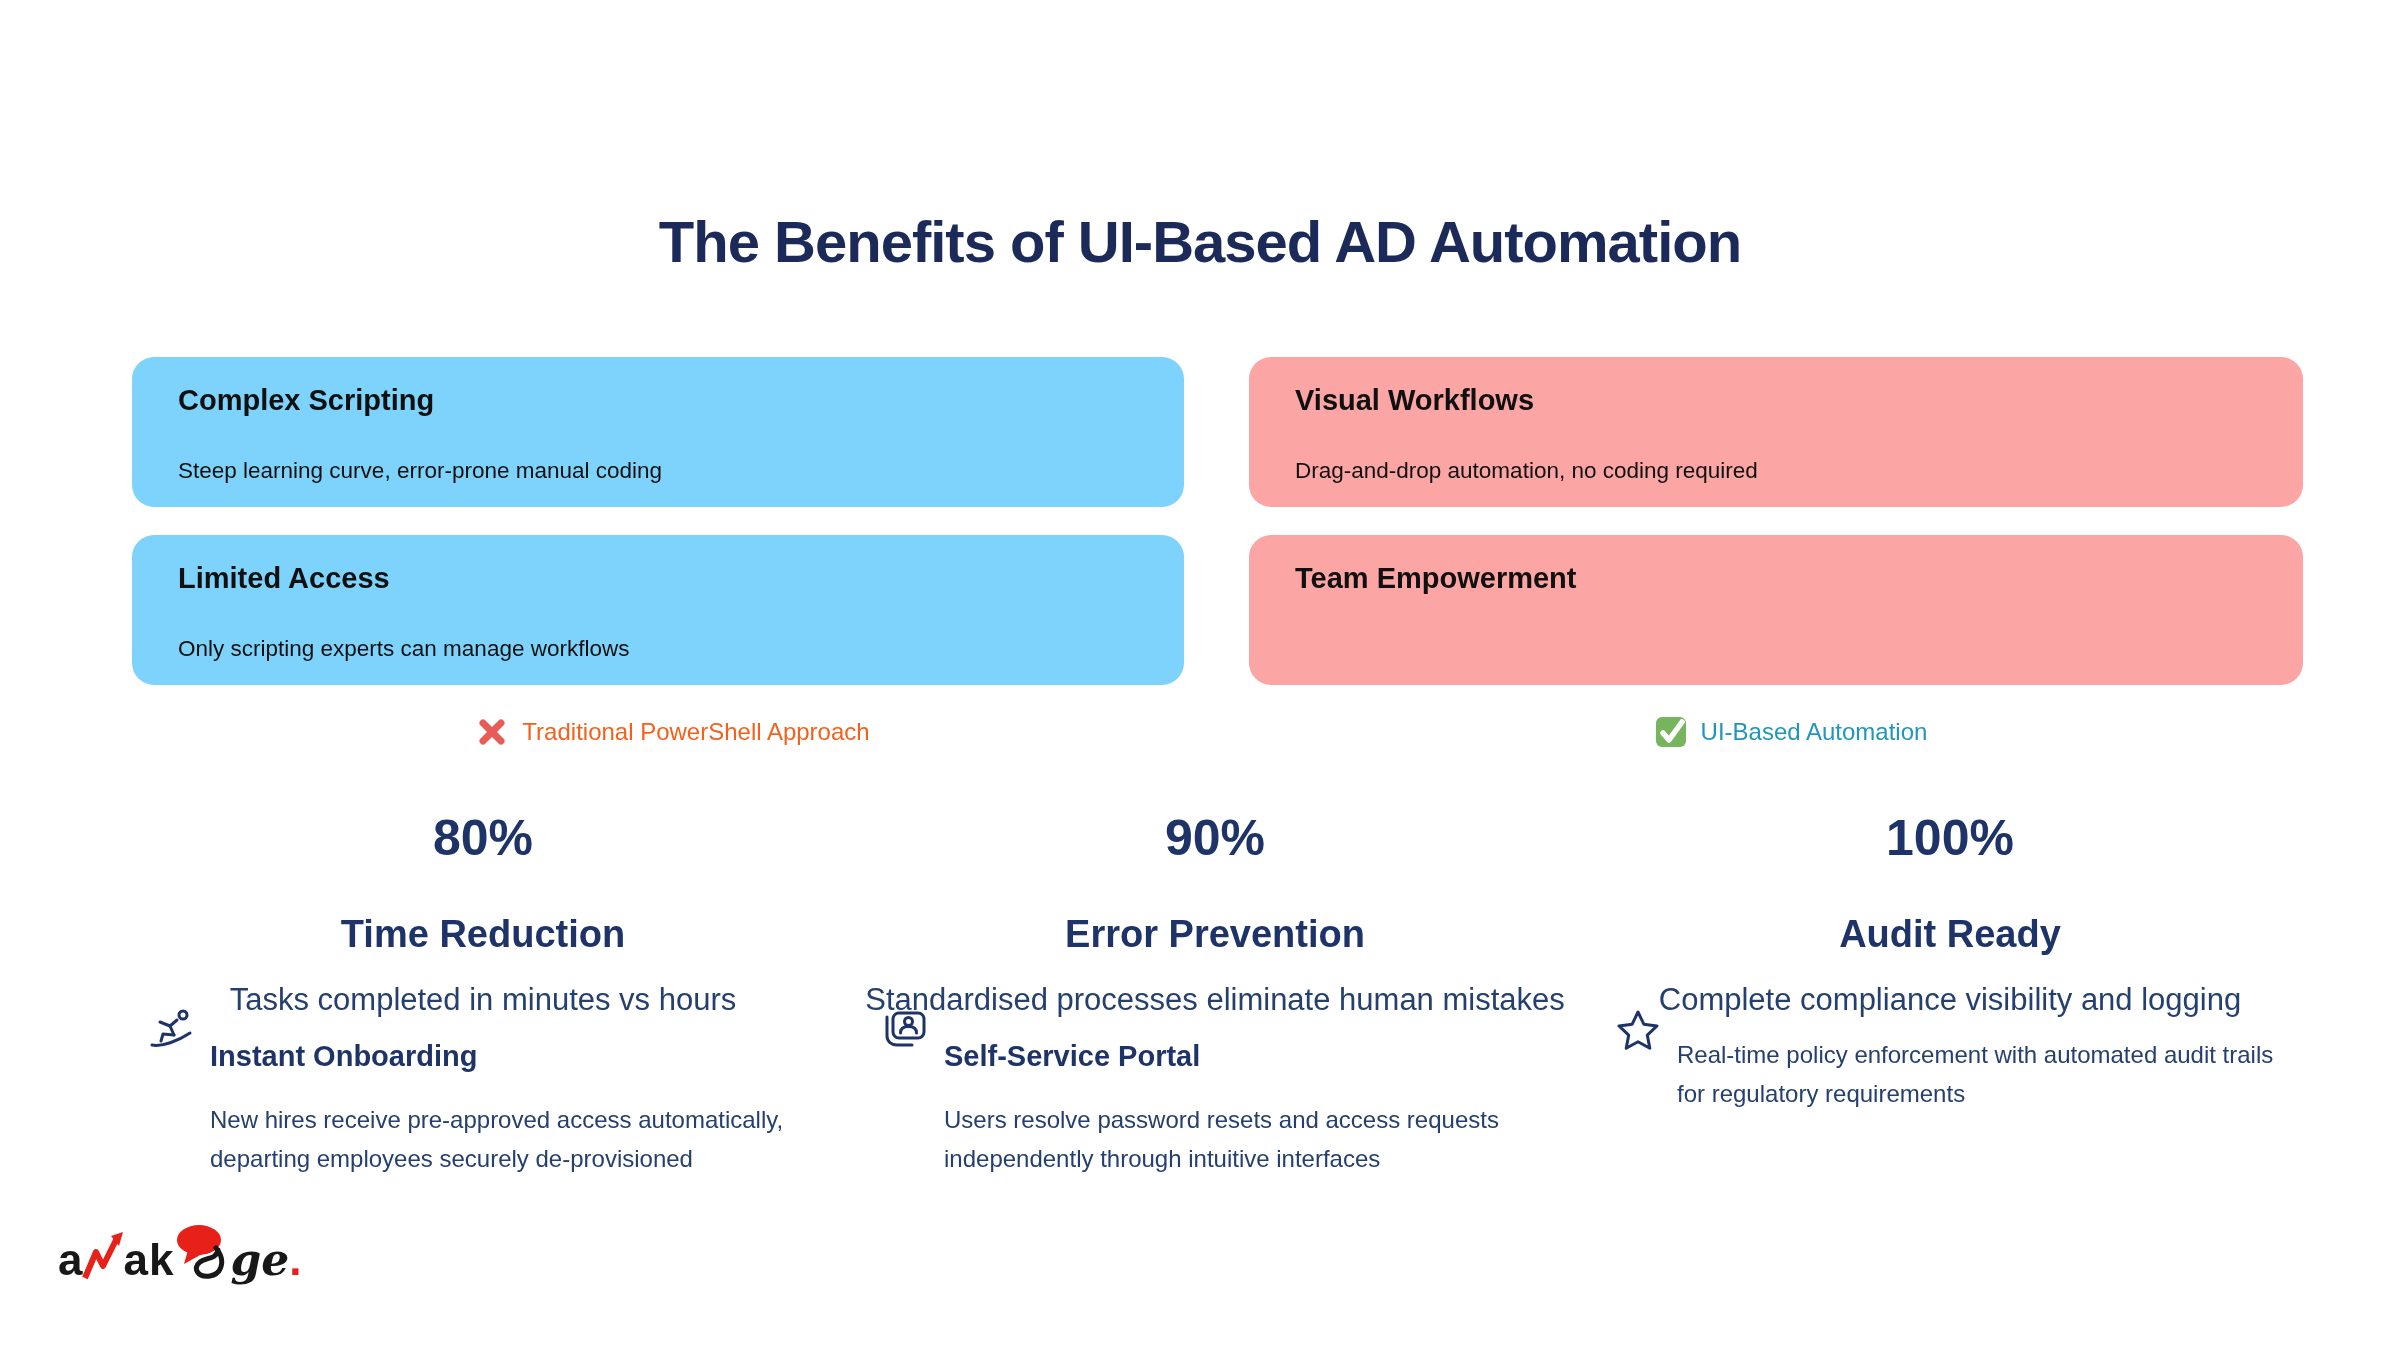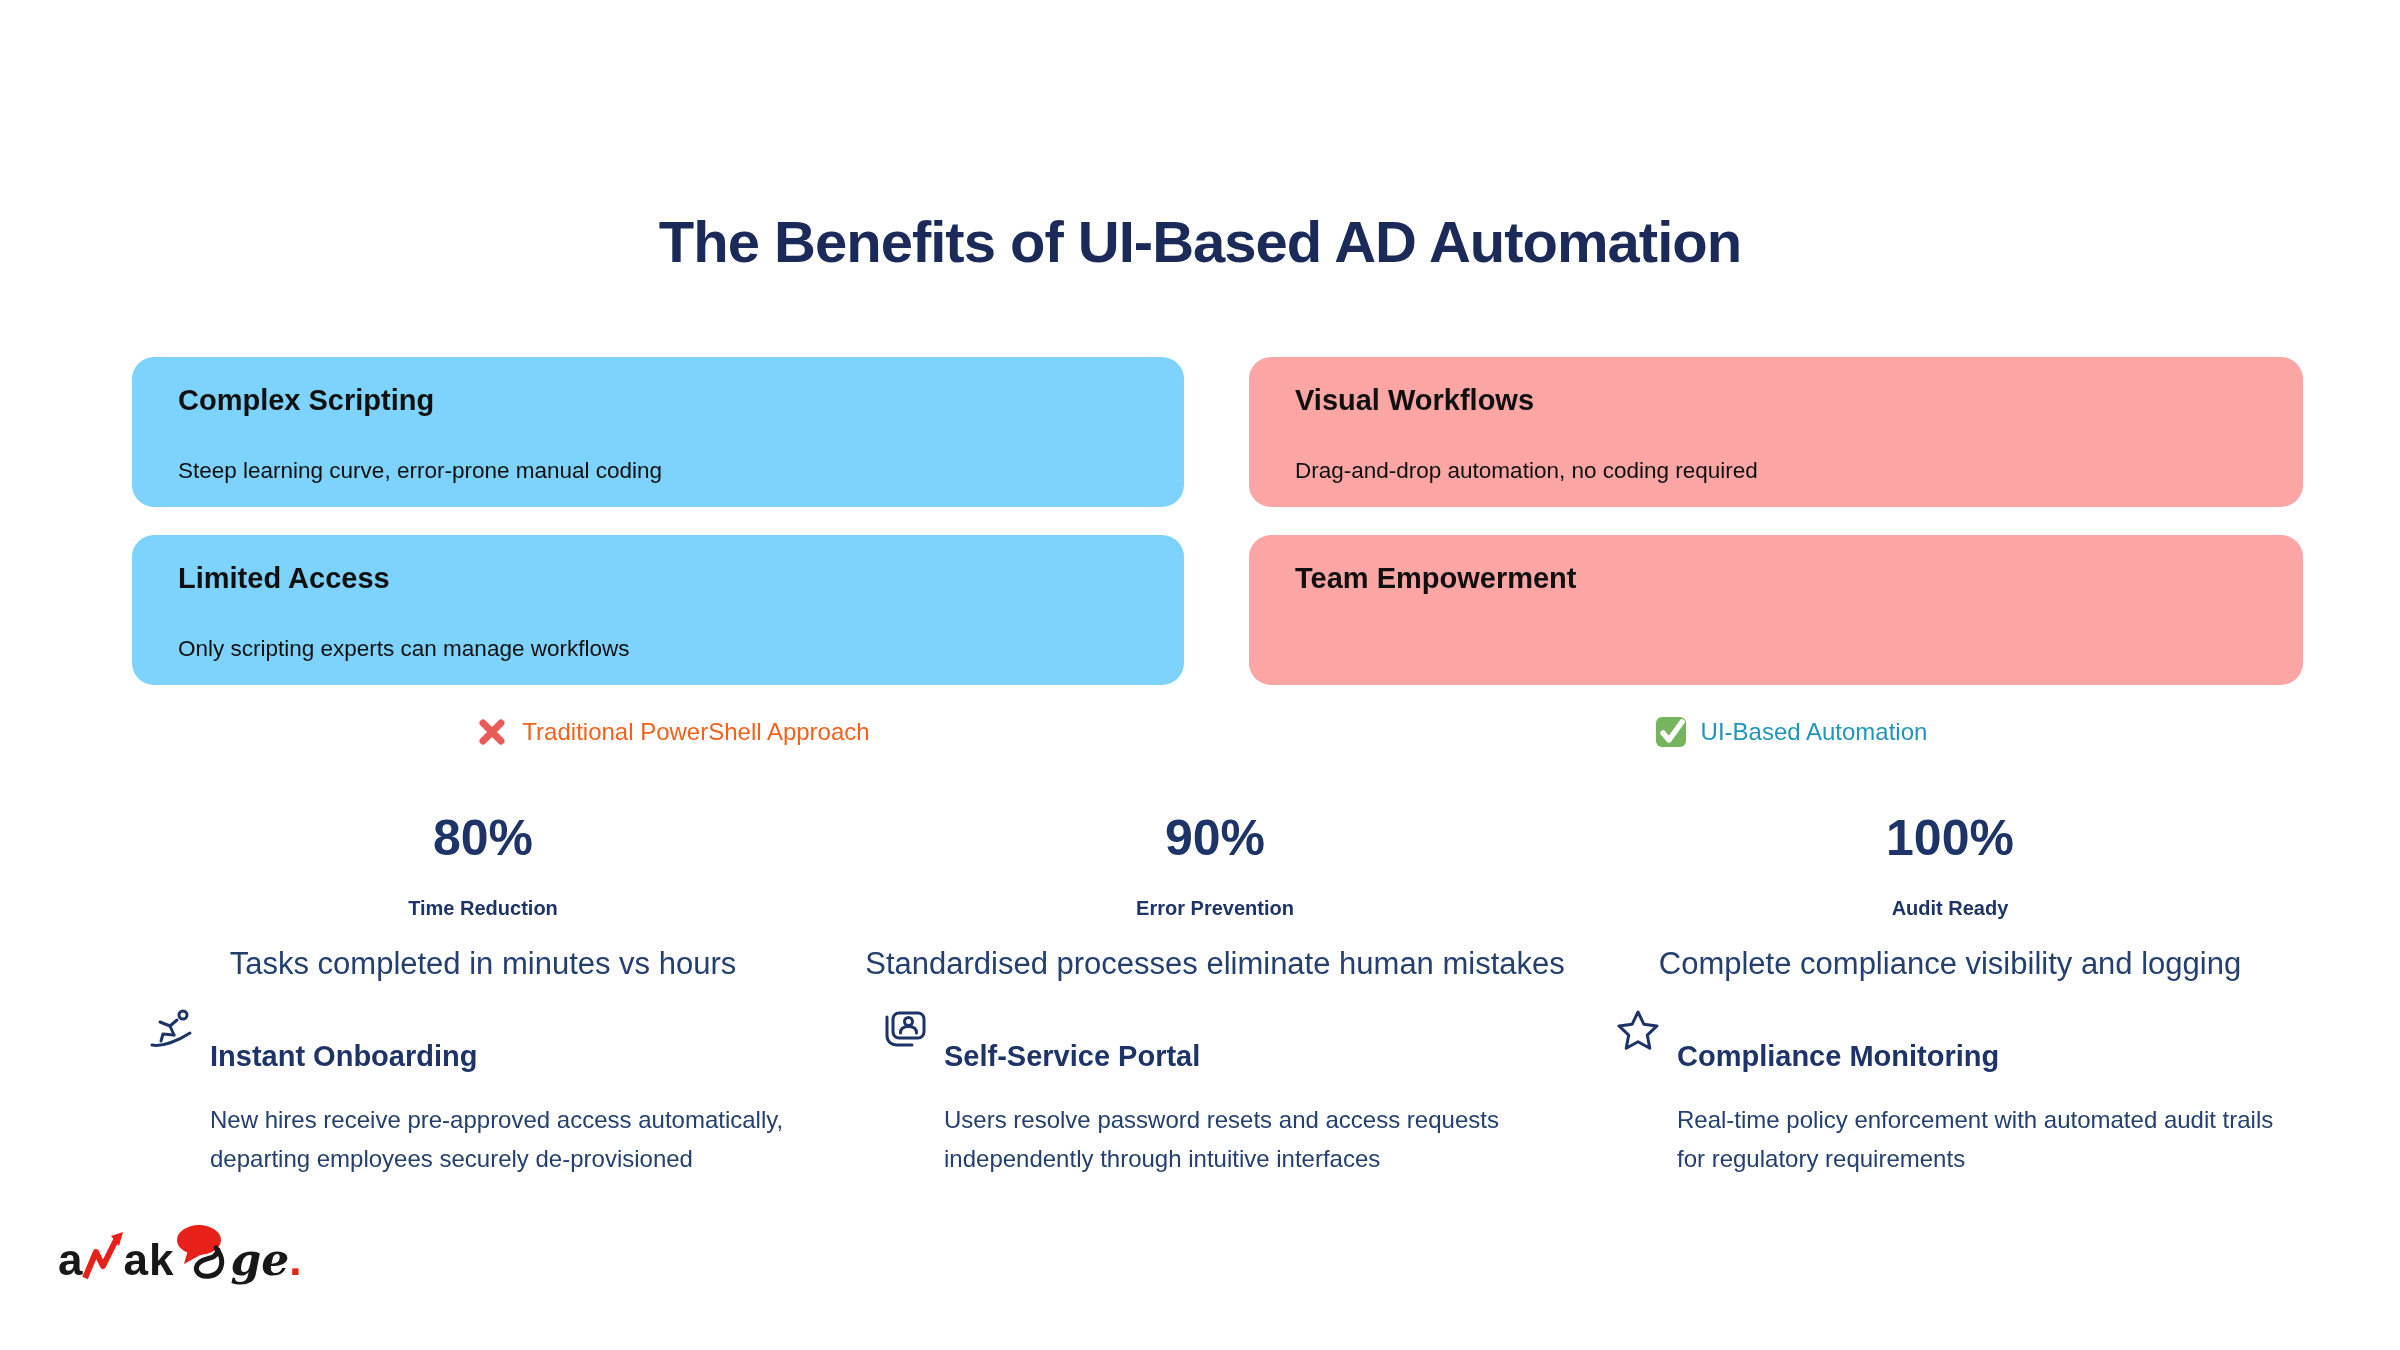--- a/index.html
+++ b/index.html
@@ -31,21 +31,21 @@
   }
   .caption{display:flex;align-items:center;justify-content:center;gap:14px;height:48px;}
   .caption-text{font-size:24px;font-weight:500;}
   .caption-text.negative{color:#f2621d;}
   .caption-text.positive{color:#1f96ba;}
   .cap-icon{width:32px;height:32px;flex:0 0 auto;}
   
   .stat{position:absolute;top:808px;width:700px;text-align:center;}
   .stat.s0{left:133px;} .stat.s1{left:865px;} .stat.s2{left:1600px;}
   .stat-value{font-size:50px;font-weight:700;color:#1e3468;line-height:60px;}
-  .stat-label{margin-top:29px;font-size:20px;font-weight:700;color:#1e3468;}
+  .stat-label{margin-top:45px;font-size:38px;font-weight:700;color:#1e3468;}
   .stat-desc{margin-top:26px;font-size:31px;color:#25406f;}
   
   .feature{position:absolute;top:1008px;}
   .feature.f0{left:148px;width:690px;}
   .feature.f1{left:882px;width:680px;}
   .feature.f2{left:1615px;width:680px;}
   .feature-icon{position:absolute;left:0;top:0;width:46px;height:46px;}
   .feature-title{margin-left:62px;font-size:29px;font-weight:700;color:#1e3468;margin-top:32px;}
   .feature-desc{margin-left:62px;margin-top:27px;font-size:24px;line-height:39px;color:#25406f;max-width:628px;}
   
@@ -146,21 +146,20 @@
       </g>
     </svg>
     <div class="feature-title">Self-Service Portal</div>
     <div class="feature-desc">Users resolve password resets and access requests independently through intuitive interfaces</div>
   </div>
 
   <div class="feature f2">
     <svg class="feature-icon" viewBox="0 0 46 46">
       <path d="M23 4 L28.8 16.2 L42 17.9 L32.3 27.1 L34.8 40.3 L23 33.8 L11.2 40.3 L13.7 27.1 L4 17.9 L17.2 16.2 Z" stroke="#1e3468" stroke-width="3" stroke-linejoin="round" fill="none"></path>
     </svg>
-    <div class="feature-title">Compliance Monitoring</div>
     <div class="feature-desc">Real-time policy enforcement with automated audit trails for regulatory requirements</div>
   </div>
 
   <div class="logo">
     <span class="logo-letter">a</span>
     <svg class="logo-zigzag" viewBox="0 0 44 52">
       <path d="M4 48 L15 22 L22 36 L36 8" stroke="#e8201a" stroke-width="6" fill="none" stroke-linejoin="round"></path>
       <polygon points="30,6 42,2 38,16" fill="#e8201a"></polygon>
     </svg>
     <span class="logo-letter">ak</span>

